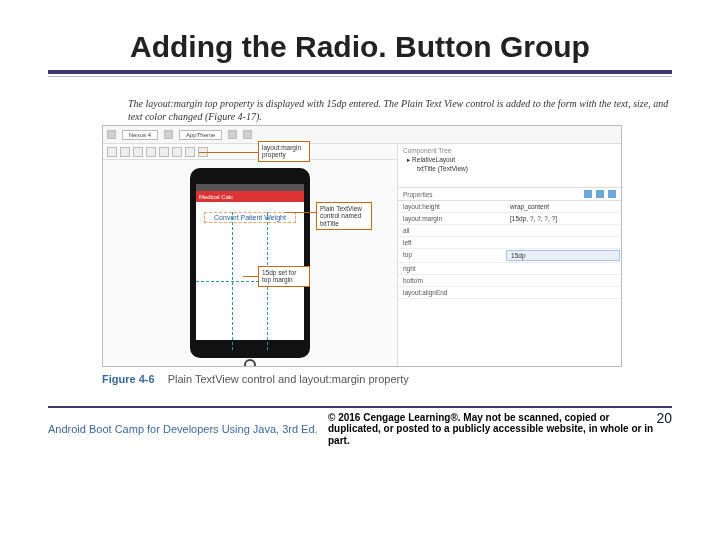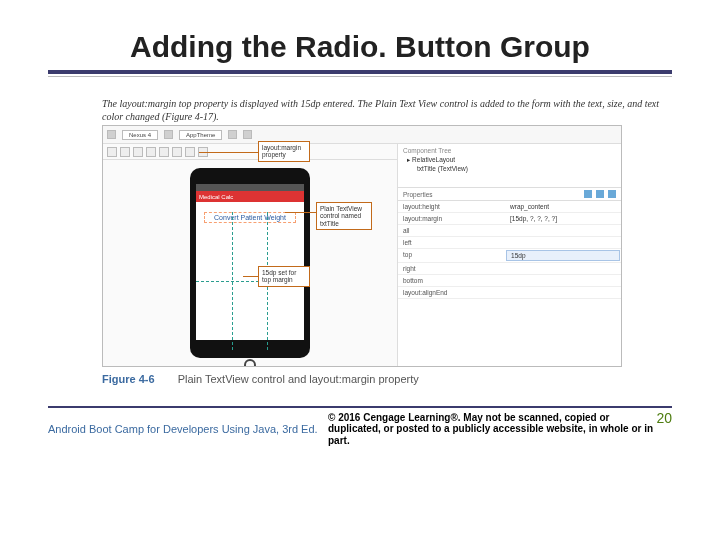--- a/index.html
+++ b/index.html
@@ -39,21 +39,21 @@
   }
   .bullet::before {
     content: "•";
     margin-right: 14px;
   }
   .caption-italic {
     font-family: Georgia, 'Times New Roman', serif;
     font-style: italic;
     font-size: 10px;
     color: #333;
-    margin: 0 0 2px 54px;
+    margin: 0 0 2px 80px;
     line-height: 1.3;
   }
   .screenshot {
     margin-left: 54px;
     width: 520px;
     height: 242px;
     border: 1px solid #bbb;
     position: relative;
     background: linear-gradient(#f5f5f5, #f5f5f5);
     font-size: 7px;
@@ -197,21 +197,21 @@
     border: 1px solid #a8c4e6;
     margin: 1px;
     padding: 1px 4px;
   }
   .fig-label {
     margin: 6px 0 0 54px;
     font-size: 11px;
     color: #3b6aa0;
   }
   .fig-label .num { font-weight: bold; }
-  .fig-label .desc { color: #555; font-weight: normal; margin-left: 20px; }
+  .fig-label .desc { color: #555; font-weight: normal; margin-left: 10px; }
   .footer {
     position: absolute;
     left: 48px; right: 48px; bottom: 22px;
   }
   .foot-rule {
     border-top: 2px solid #3b3b6d;
     margin-bottom: 4px;
   }
   .foot-row {
     display: flex;
@@ -225,21 +225,21 @@
   }
   .copy {
     flex: 1;
     color: #000;
     font-size: 10px;
     font-weight: bold;
     line-height: 1.15;
     padding-right: 10px;
   }
   .pagenum {
-    color: #4d7c0f;
+    color: #0f172a;
     font-size: 14px;
     position: absolute;
     right: 0;
     top: 4px;
   }
 </style>
 </head>
 <body>
 
 <div class="slide">

